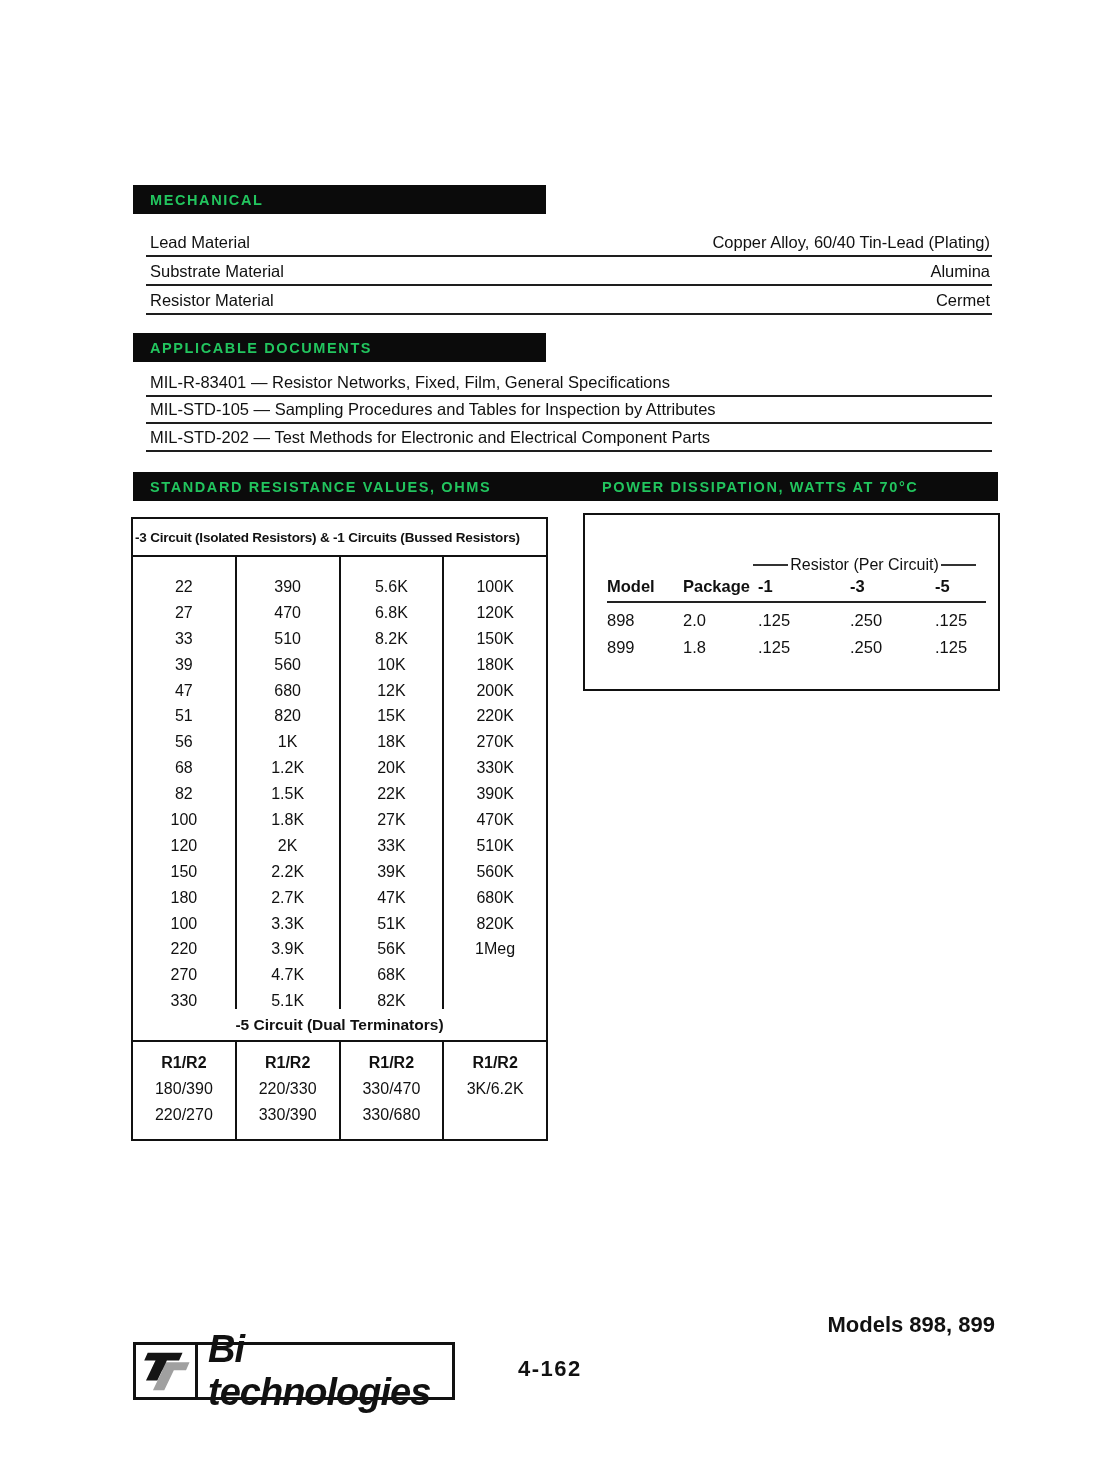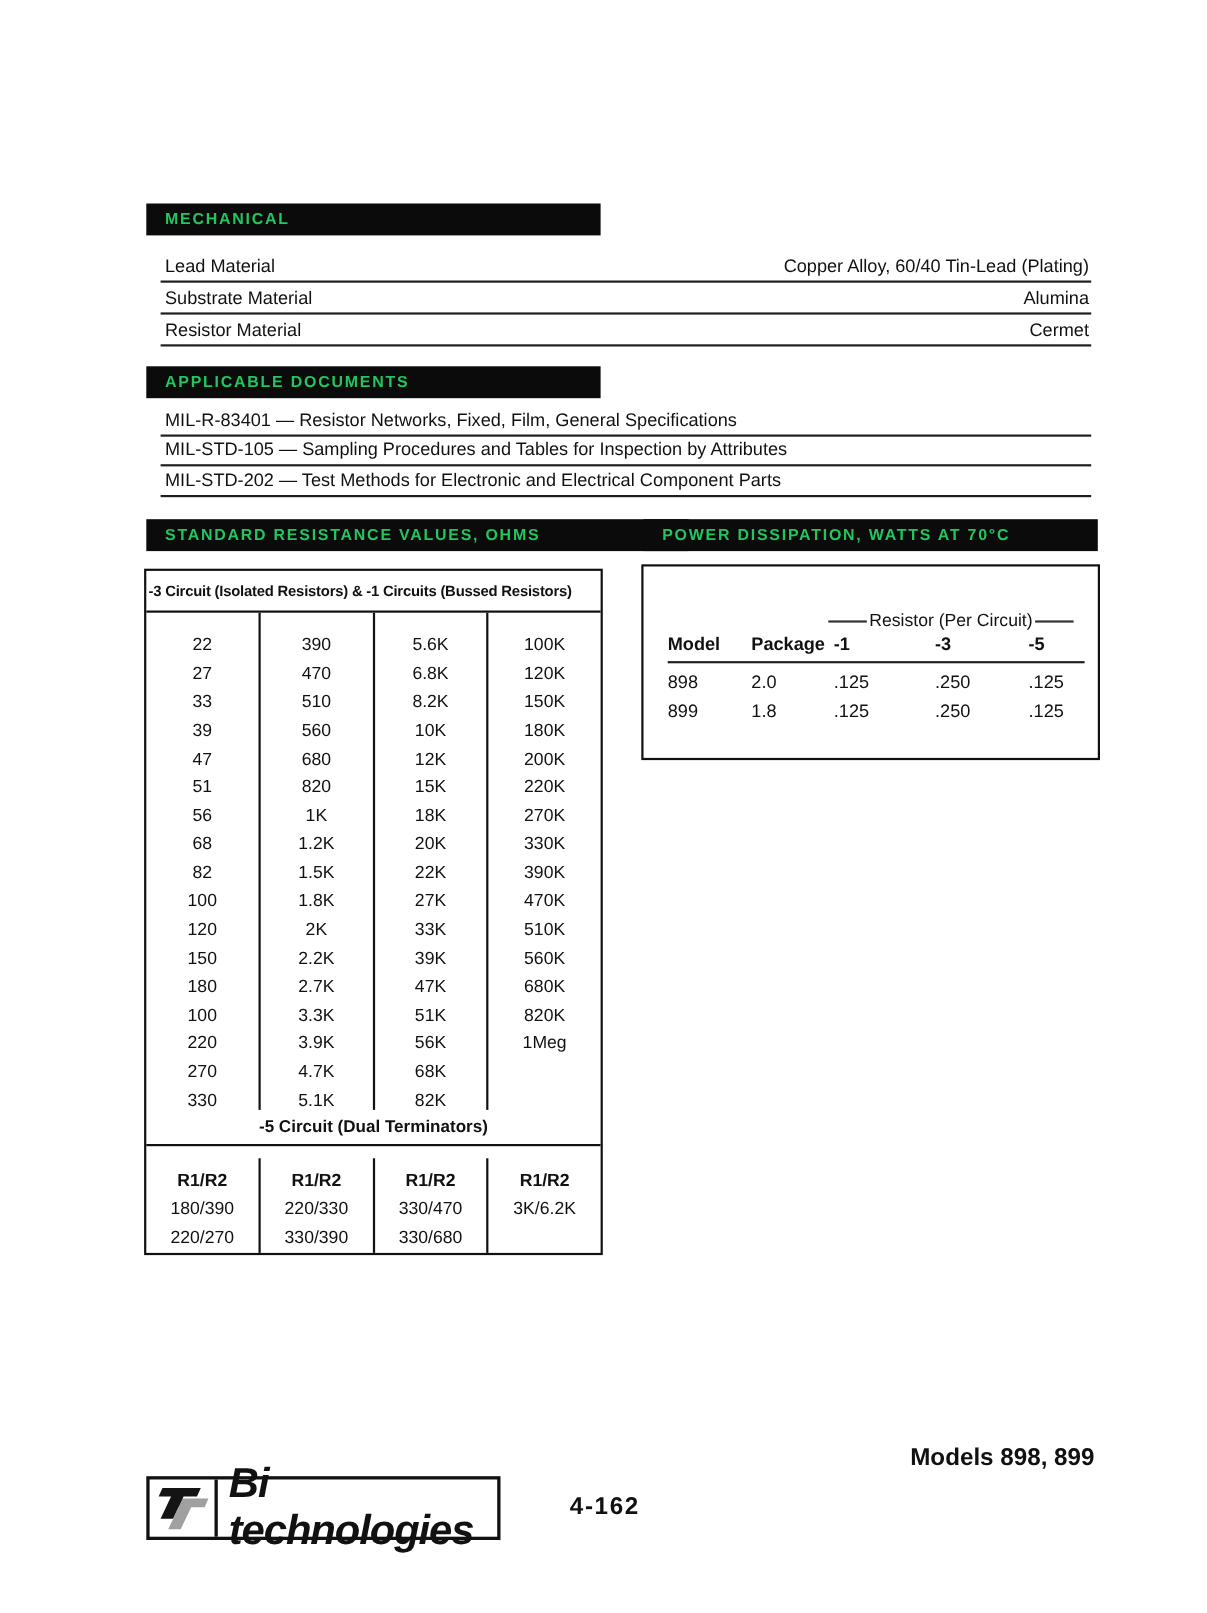--- a/index.html
+++ b/index.html
@@ -43,21 +43,21 @@
     padding:0 2px; font-weight:bold; font-size:13.5px; letter-spacing:-0.2px; white-space:nowrap;
   }
   .res-grid { display:flex; height:452px; }
   .col { flex:1; padding-top:17px; }
   .col.divider { border-right:2px solid #111; }
   .res-grid .cell { height:25.9px; line-height:25.9px; text-align:center; font-size:16px; }
   .dual-title {
     height:33px; border-top:0; border-bottom:2px solid #111; line-height:31px;
     text-align:center; font-weight:bold; font-size:15.5px;
   }
-  .res-grid.dual { flex:1; height:auto;align-items:flex-end; }
+  .res-grid.dual { flex:1; height:auto; }
   .res-grid.dual .col { padding-top:8px; }
   .res-grid.dual .cell { height:26px; line-height:26px; font-size:16px; }
   .res-grid.dual .cell.hdr { font-weight:bold; }
 
   
   .power-table {
     position:absolute; left:583px; top:513px; width:417px; height:178px;
     border:2px solid #111; background:#fff;
   }
   .pow-span-row {

